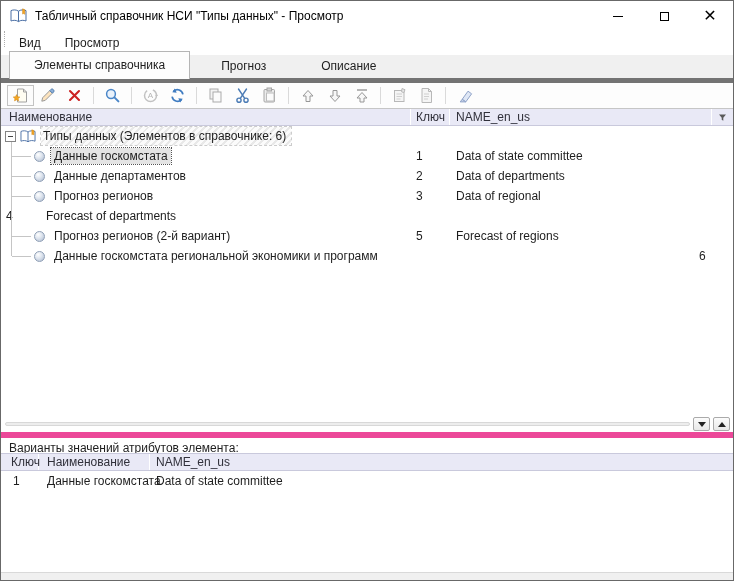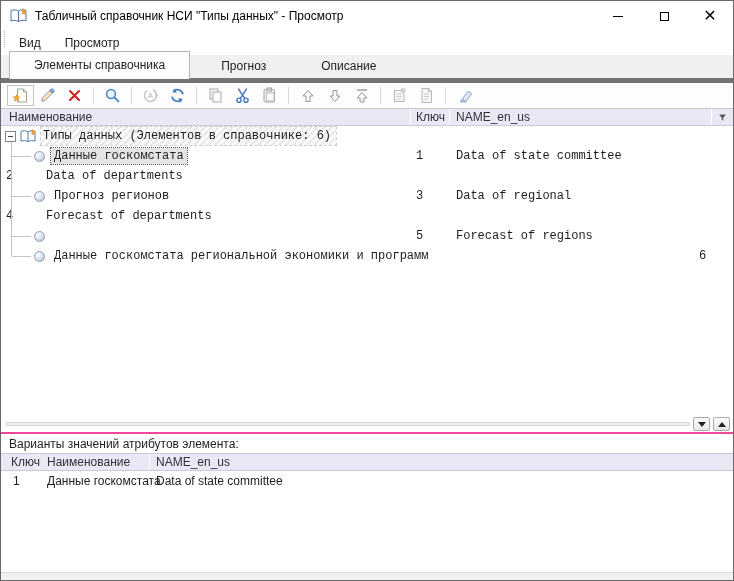--- a/index.html
+++ b/index.html
@@ -38,21 +38,21 @@
   
   .grid-header { height:18px; background:#e9e9f6; border-top:1px solid #c6c6c6; border-bottom:1px solid #c9c9dc; display:flex; flex-shrink:0; color:#30303a; }
   .gh-cell { line-height:16px; white-space:nowrap; overflow:hidden; border-right:1px solid #fff; }
   .gh-name { flex:1; padding-left:8px; }
   .gh-key  { width:39px; padding-left:5px; }
   .gh-en   { width:262px; padding-left:6px; }
   .gh-filter { width:21px; display:flex; align-items:center; justify-content:center; border-right:none; }
   
   .tree { position:relative; flex-shrink:0; }
   .tree-vline { position:absolute; left:10px; top:16px; height:114px; border-left:1px solid #c5c5c5; }
-  .trow { height:20px; display:flex; align-items:center;font-family:Liberation Mono, monospace; }
+  .trow { height:20px; display:flex; align-items:center; }
   .trow .name-zone { flex:1; display:flex; align-items:center; height:100%; overflow:hidden; white-space:nowrap; }
   .trow .key-cell { width:39px; padding-left:5px; flex-shrink:0; }
   .trow .en-cell { width:283px; padding-left:6px; flex-shrink:0; white-space:nowrap; overflow:hidden; }
   .expander { width:11px; height:11px; border:1px solid #848484; background:#fff; margin-left:4px; position:relative; flex-shrink:0; }
   .expander::after { content:""; position:absolute; left:2px; right:2px; top:4px; height:1px; background:#444; }
   .book-icon-sm { width:18px; height:15px; margin-left:3px; flex-shrink:0; }
   .root-label { margin-left:4px; padding:2px 5px 2px 2px;
     background:repeating-linear-gradient(135deg, rgba(130,130,130,0.18) 0 2px, rgba(245,245,245,0.4) 2px 5px);
     outline:1px dashed #cccccc; white-space:nowrap; }
   .tree-stub { width:19px; height:1px; background:#c5c5c5; margin-left:11px; flex-shrink:0; }
@@ -62,21 +62,21 @@
   .trow.selected .item-label { background:#e4e4e4; outline:1px dotted #555; }
   .main-spacer { flex-grow:150; background:#fff; }
   
   .splitter { height:16px; background:#fff; display:flex; align-items:center; flex-shrink:0; }
   .groove { flex:1; height:4px; margin-left:4px; background:#ededed; border:1px solid #d8d8d8; border-radius:2px; }
   .split-btn { width:17px; height:14px; border:1px solid #aaaaaa; border-radius:2px; background:linear-gradient(#fcfcfc,#e8e8e8); display:flex; align-items:center; justify-content:center; margin-left:3px; flex-shrink:0; }
   .split-btn:last-child { margin-right:3px; }
   .tri-down { width:0; height:0; border-left:4px solid transparent; border-right:4px solid transparent; border-top:5px solid #222; }
   .tri-up { width:0; height:0; border-left:4px solid transparent; border-right:4px solid transparent; border-bottom:5px solid #222; }
   
-  .bottom-label { height:21px; line-height:21px; padding-left:8px; background:#fff; border-top:2px solid #ec4899; flex-shrink:0; white-space:nowrap; }
+  .bottom-label { height:21px; line-height:21px; padding-left:8px; background:#fff; border-top:6px solid #ec4899; flex-shrink:0; white-space:nowrap; }
   .bottom-header { height:18px; background:#e9e9f6; border-top:1px solid #c9c9dc; border-bottom:1px solid #c9c9dc; display:flex; flex-shrink:0; color:#30303a; }
   .bh-cell { line-height:16px; border-right:1px solid #fff; white-space:nowrap; }
   .bh-key { width:38px; padding-left:10px; }
   .bh-name { width:111px; padding-left:8px; }
   .bh-en { flex:1; padding-left:6px; border-right:none; }
   .brow { height:20px; display:flex; align-items:center; background:#fff; flex-shrink:0; }
   .brow .b-key { width:38px; padding-left:12px; flex-shrink:0; }
   .brow .b-name { width:111px; padding-left:8px; flex-shrink:0; white-space:nowrap; }
   .brow .b-en { flex:1; padding-left:6px; white-space:nowrap; }
   .bottom-spacer { flex-grow:81; background:#fff; }
@@ -255,40 +255,46 @@
     <div class="trow selected">
       <div class="name-zone">
           <span class="tree-stub"></span>
           <span class="ball"></span>
           <span class="item-label">Данные госкомстата</span>
         </div>
       <div class="key-cell">1</div>
       <div class="en-cell">Data of state committee</div>
     </div>
     <div class="trow">
+      <div class="name-zone">
+          <span class="tree-stub"></span>
+          <span class="ball"></span>
+          <span class="item-label">Данные департаментов</span>
+        </div>
       <div class="key-cell">2</div>
       <div class="en-cell">Data of departments</div>
     </div>
     <div class="trow">
       <div class="name-zone">
           <span class="tree-stub"></span>
           <span class="ball"></span>
           <span class="item-label">Прогноз регионов</span>
         </div>
       <div class="key-cell">3</div>
       <div class="en-cell">Data of regional</div>
     </div>
     <div class="trow">
       <div class="key-cell">4</div>
       <div class="en-cell">Forecast of departments</div>
     </div>
     <div class="trow">
       <div class="name-zone">
           <span class="tree-stub"></span>
           <span class="ball"></span>
+          <span class="item-label">Прогноз регионов (2-й вариант)</span>
         </div>
       <div class="key-cell">5</div>
       <div class="en-cell">Forecast of regions</div>
     </div>
     <div class="trow">
       <div class="name-zone">
           <span class="tree-stub"></span>
           <span class="ball"></span>
           <span class="item-label">Данные госкомстата региональной экономики и программ</span>
         </div>

